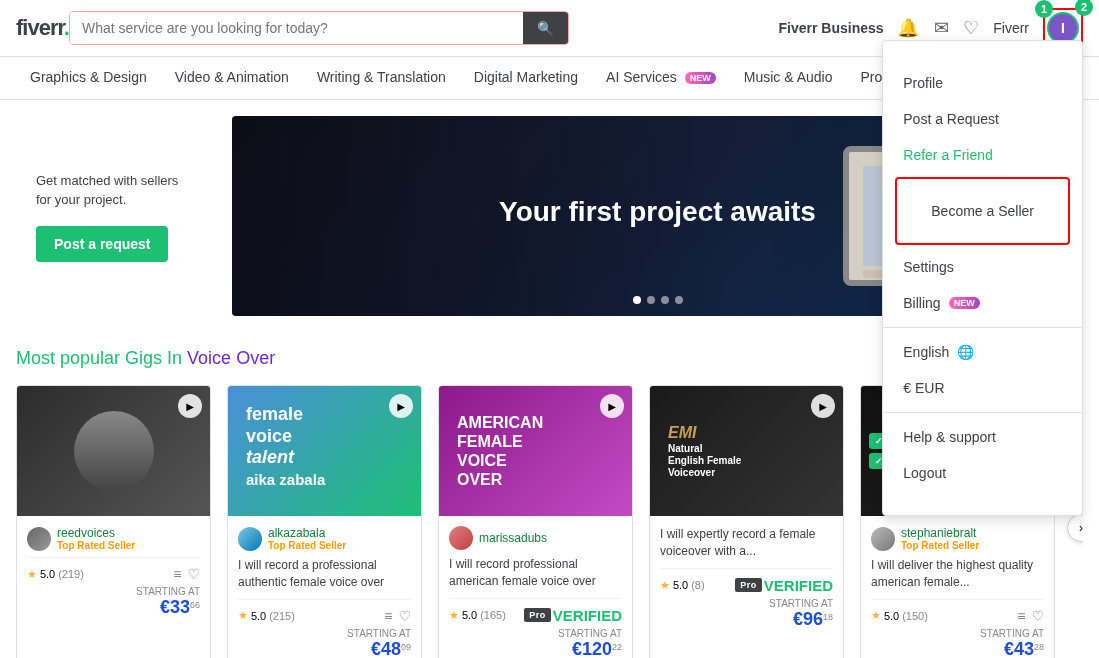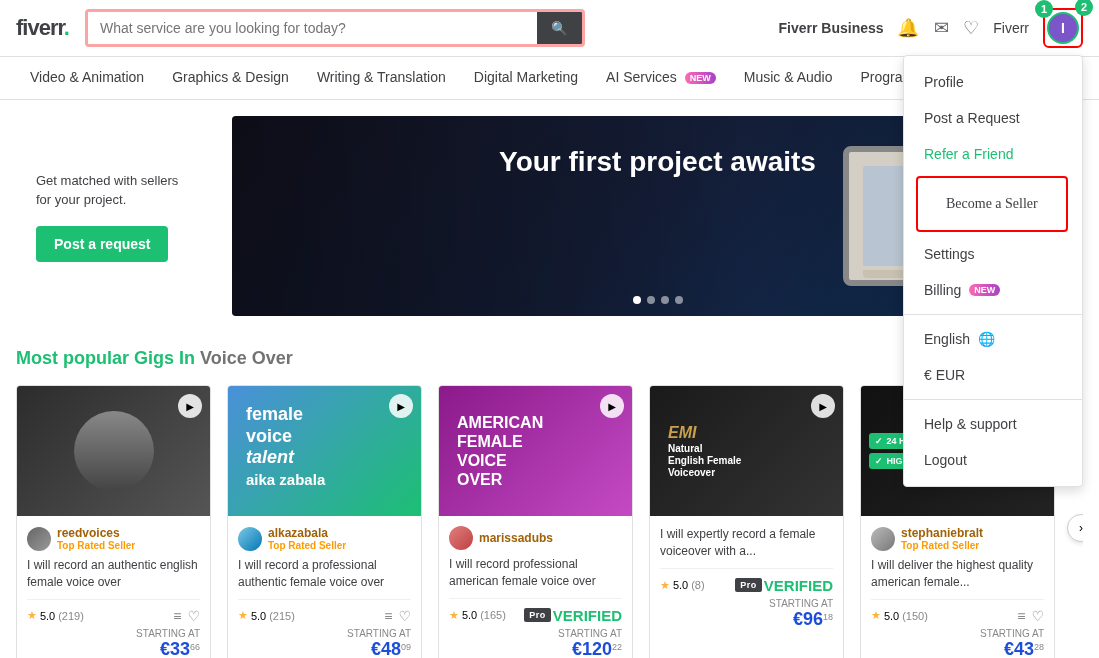--- a/index.html
+++ b/index.html
@@ -1,22 +1,22 @@
 <!DOCTYPE html>
 <html><head>
   <meta charset="utf-8">
   <style>
     * { box-sizing: border-box; margin: 0; padding: 0; }
     body { font-family: Arial, sans-serif; font-size: 14px; background: #fff; overflow-x: hidden; }
 
     
     .header { display: flex; align-items: center; padding: 8px 16px; border-bottom: 1px solid #e0e0e0; background: #fff; position: relative; z-index: 100; }
-    .logo { font-size: 22px; font-weight: 700; color: #1dbf73; margin-right: 16px; letter-spacing: -1px; }
+    .logo { font-size: 22px; font-weight: 700; color: #1dbf73; letter-spacing: -1px; }
     .logo span { color: #404145; }
-    .search-bar { display: flex; flex: 1; max-width: 500px; border: 3px solid #fca5a5; border-radius: 4px; overflow: hidden; }
+    .search-bar { display: flex; flex: 1; max-width: 500px; border: 1px solid #fca5a5; border-radius: 4px; overflow: hidden; }
     .search-bar input { flex: 1; padding: 8px 12px; border: none; outline: none; font-size: 14px; }
     .search-bar button { background: #404145; border: none; padding: 8px 14px; cursor: pointer; color: #fff; }
     .header-actions { display: flex; align-items: center; gap: 14px; margin-left: auto; }
     .fiverr-business { font-weight: 700; color: #404145; font-size: 14px; cursor: pointer; text-align: right; }
     .header-icon { font-size: 18px; color: #62646a; cursor: pointer; }
     .orders-link { color: #404145; font-size: 14px; cursor: pointer; }
     .avatar-btn { width: 32px; height: 32px; border-radius: 50%; background: #7c56c8; color: #fff; display: flex; align-items: center; justify-content: center; font-weight: 700; font-size: 14px; cursor: pointer; border: 2px solid #1dbf73; position: relative; }
     .avatar-wrapper { position: relative; border: 2px solid red; border-radius: 6px; padding: 2px; }
 
     
@@ -24,46 +24,46 @@
     .nav-item { padding: 12px 14px; font-size: 14px; color: #404145; cursor: pointer; white-space: nowrap; border-bottom: 2px solid transparent; }
     .new-badge { background: linear-gradient(to right, #ff69b4, #a742c8); color: #fff; font-size: 9px; font-weight: 700; padding: 1px 5px; border-radius: 8px; margin-left: 4px; vertical-align: middle; }
 
     
     .main { display: flex; padding: 16px; gap: 16px; }
     .left-panel { width: 200px; background: #fff; border-radius: 4px; display: flex; flex-direction: column; justify-content: center; align-items: flex-start; padding: 20px; }
     .left-panel p { font-size: 13px; color: #404145; margin-bottom: 16px; line-height: 1.5; }
     .post-request-btn { background: #1dbf73; color: #fff; border: none; padding: 10px 18px; border-radius: 4px; font-size: 14px; font-weight: 700; cursor: pointer; }
 
     
-    .hero-banner { flex: 1; border-radius: 4px; overflow: hidden; position: relative; min-height: 200px; background: linear-gradient(135deg, #1a1a2e 0%, #16213e 50%, #0f3460 100%); display: flex; align-items: flex-start; justify-content: center; }
+    .hero-banner { flex: 1; border-radius: 4px; overflow: hidden; position: relative; min-height: 200px; background: linear-gradient(135deg, #1a1a2e 0%, #16213e 50%, #0f3460 100%); display: flex; align-items: center; justify-content: center; }
     .hero-image-bg { position: absolute; inset: 0; background: linear-gradient(to right, rgba(0,0,0,0.5) 0%, rgba(0,0,0,0.1) 60%, rgba(0,0,0,0.3) 100%); }
     .hero-content { position: relative; z-index: 2; text-align: left; padding: 30px; color: #fff; }
     .hero-content h1 { font-size: 28px; font-weight: 700; margin-bottom: 8px; }
     .hero-content p { font-size: 14px; }
     .hero-dots { position: absolute; bottom: 12px; left: 50%; transform: translateX(-50%); display: flex; gap: 6px; z-index: 2; }
     .hero-dot { width: 8px; height: 8px; border-radius: 50%; background: rgba(255,255,255,0.5); }
     .hero-dot.active { background: #fff; }
-    .dropdown-menu { position: absolute; top: 55px; right: 16px; background: #fff; border: 1px solid #e0e0e0; border-radius: 4px; box-shadow: 0 4px 12px rgba(0,0,0,0.15); z-index: 300; min-width: 180px; padding: 8px 0; }
+    .dropdown-menu { position: absolute; top: 40px; right: 16px; background: #fff; border: 1px solid #e0e0e0; border-radius: 4px; box-shadow: 0 4px 12px rgba(0,0,0,0.15); z-index: 300; min-width: 180px; padding: 24px 0; }
     .dropdown-item { padding: 10px 20px; font-size: 14px; color: #404145; cursor: pointer; display: flex; align-items: center; gap: 8px; }
     .dropdown-item.green { color: #1dbf73; }
     .dropdown-divider { height: 1px; background: #e0e0e0; margin: 6px 0; }
     .dropdown-new-badge { background: linear-gradient(to right, #ff69b4, #a742c8); color: #fff; font-size: 9px; font-weight: 700; padding: 1px 5px; border-radius: 8px; }
 
     
     .gigs-section { padding: 16px; }
     .gigs-title { font-size: 18px; font-weight: 400; color: #404145; margin-bottom: 16px; }
-    .gigs-title span { color: #1dbf73; font-weight: 700; }
+    .gigs-title span { color: #1dbf73; font-weight: 400; }
     .gigs-grid { display: flex; gap: 16px; overflow: hidden; position: relative; }
     .gig-card { width: 195px; flex-shrink: 0; border: 1px solid #e0e0e0; border-radius: 4px; overflow: hidden; background: #fff; }
     .gig-thumbnail { width: 100%; height: 130px; background: #888; position: relative; overflow: hidden; }
     .gig-play { position: absolute; top: 8px; right: 8px; width: 24px; height: 24px; background: rgba(255,255,255,0.85); border-radius: 50%; display: flex; align-items: center; justify-content: center; font-size: 10px; }
     .gig-info { padding: 10px; }
     .seller-info { display: flex; align-items: center; gap: 6px; margin-bottom: 6px; }
     .seller-avatar { width: 24px; height: 24px; border-radius: 50%; background: #888; overflow: hidden; }
-    .seller-name { font-size: 12px; font-weight: 700; color: #a16207; }
+    .seller-name { font-size: 12px; font-weight: 400; color: #15803d; }
     .seller-badge { font-size: 10px; color: #ff9b00; font-weight: 700; }
     .gig-title { font-size: 12px; color: #404145; line-height: 1.4; margin-bottom: 8px; }
     .gig-footer { display: flex; align-items: center; justify-content: space-between; padding-top: 8px; border-top: 1px solid #f0f0f0; }
     .rating { display: flex; align-items: center; gap: 3px; font-size: 11px; }
     .star { color: #ffb33e; font-size: 11px; }
     .rating-count { color: #888; font-size: 11px; }
     .pro-badge { background: #404145; color: #fff; font-size: 9px; padding: 2px 5px; border-radius: 2px; font-weight: 700; letter-spacing: 0.5px; }
     .verified-text { color: #1dbf73; font-size: 15px; font-weight: 700; }
     .gig-price { font-size: 11px; color: #888; }
     .gig-price span { font-size: 18px; color: #1d4ed8; font-weight: 700; }
@@ -115,42 +115,42 @@
     </div>
   </div>
 </header>
 
 <div class="dropdown-menu">
   <div class="dropdown-item">Profile</div>
   <div class="dropdown-item">Post a Request</div>
   <div class="dropdown-item green">Refer a Friend</div>
   <div style="padding: 4px 12px;">
     <div class="become-seller-wrapper">
-      <div class="dropdown-item" style="margin:8px;border:none;font-family:Liberation Serif, serif;">Become a Seller</div>
+      <div class="dropdown-item" style="margin:14px;border:none;">Become a Seller</div>
     </div>
   </div>
   <div class="dropdown-item">Settings</div>
   <div class="dropdown-item">
     <span>Billing</span>
     <span class="dropdown-new-badge">NEW</span>
   </div>
   <div class="dropdown-divider"></div>
   <div class="dropdown-item">
     <span>English</span>
     <span style="font-size:14px;">🌐</span>
   </div>
   <div class="dropdown-item">€ EUR</div>
   <div class="dropdown-divider"></div>
   <div class="dropdown-item">Help &amp; support</div>
   <div class="dropdown-item">Logout</div>
 </div>
 
 <nav class="nav">
+  <div class="nav-item">Graphics &amp; Design</div>
   <div class="nav-item">Video &amp; Animation</div>
-  <div class="nav-item">Graphics &amp; Design</div>
   <div class="nav-item">Writing &amp; Translation</div>
   <div class="nav-item">Digital Marketing</div>
   <div class="nav-item">
     <span>AI Services</span>
     <span class="new-badge">NEW</span>
   </div>
   <div class="nav-item">Music &amp; Audio</div>
   <div class="nav-item">Programming &amp; Tech</div>
 </nav>
 
@@ -180,42 +180,41 @@
       <div class="hero-dot active"></div>
       <div class="hero-dot"></div>
       <div class="hero-dot"></div>
       <div class="hero-dot"></div>
     </div>
   </div>
 </div>
 
 <div class="gigs-section">
   <h2 class="gigs-title">
-    <span>Most popular Gigs In </span><span style="color:#737373;">Voice Over</span>
+    <span>Most popular Gigs In </span><span style="color:#6d28d9;">Voice Over</span>
   </h2>
   <div class="gigs-grid">
 
     <div class="gig-card">
       <div class="gig-thumbnail thumb-1">
         <div style="width:100%;height:100%;display:flex;align-items:center;justify-content:center;position:relative;">
           <div style="width:80px;height:80px;border-radius:50%;background:#555;overflow:hidden;display:flex;align-items:center;justify-content:center;">
             <div style="width:100%;height:100%;background:linear-gradient(180deg,#888 0%,#444 100%);"></div>
           </div>
         </div>
         <div class="gig-play">▶</div>
       </div>
       <div class="gig-info">
         <div class="seller-info">
           <div class="seller-avatar" style="background:linear-gradient(135deg,#666,#999);"></div>
           <div>
             <div class="seller-name">reedvoices</div>
             <div class="seller-badge">Top Rated Seller</div>
           </div>
         </div>
-        <div class="gig-title">I will record an authentic english female voice over</div>
         <div class="gig-footer">
           <div class="rating">
             <span class="star">★</span>
             <span>5.0</span>
             <span class="rating-count">(219)</span>
           </div>
           <div>
             <div class="gig-actions">
               <span class="gig-action-icon">≡</span>
               <span class="gig-action-icon">♡</span>

